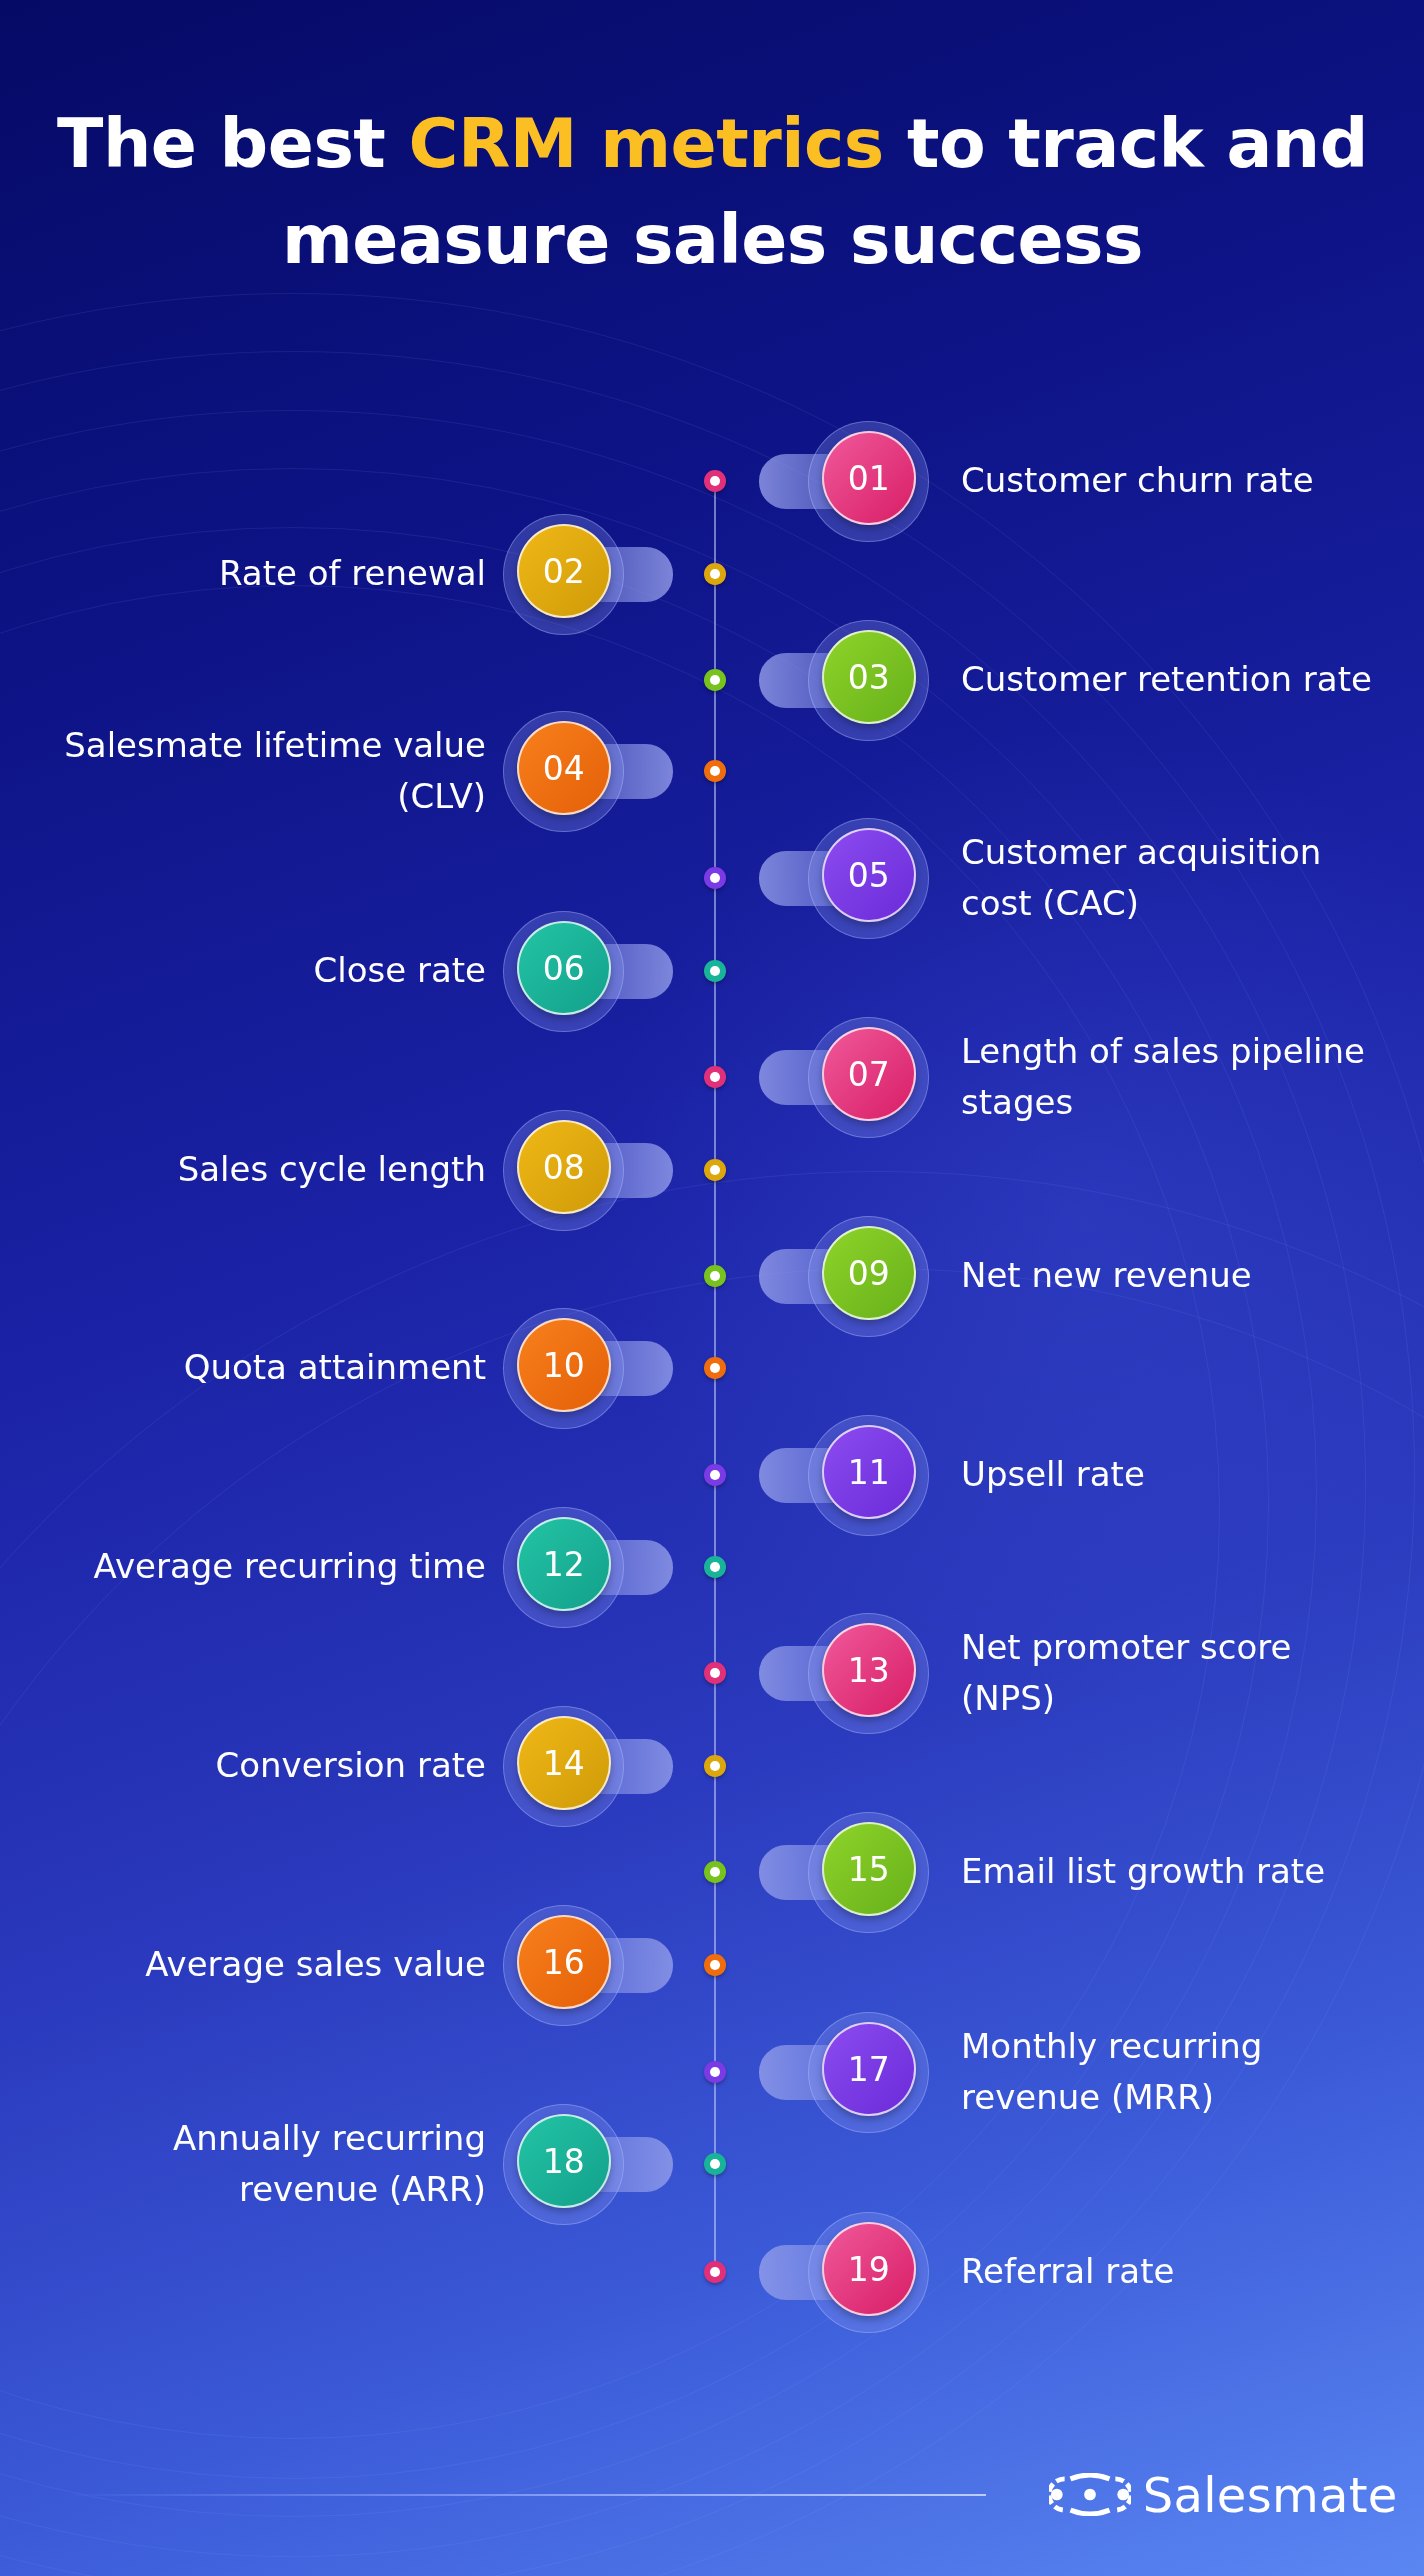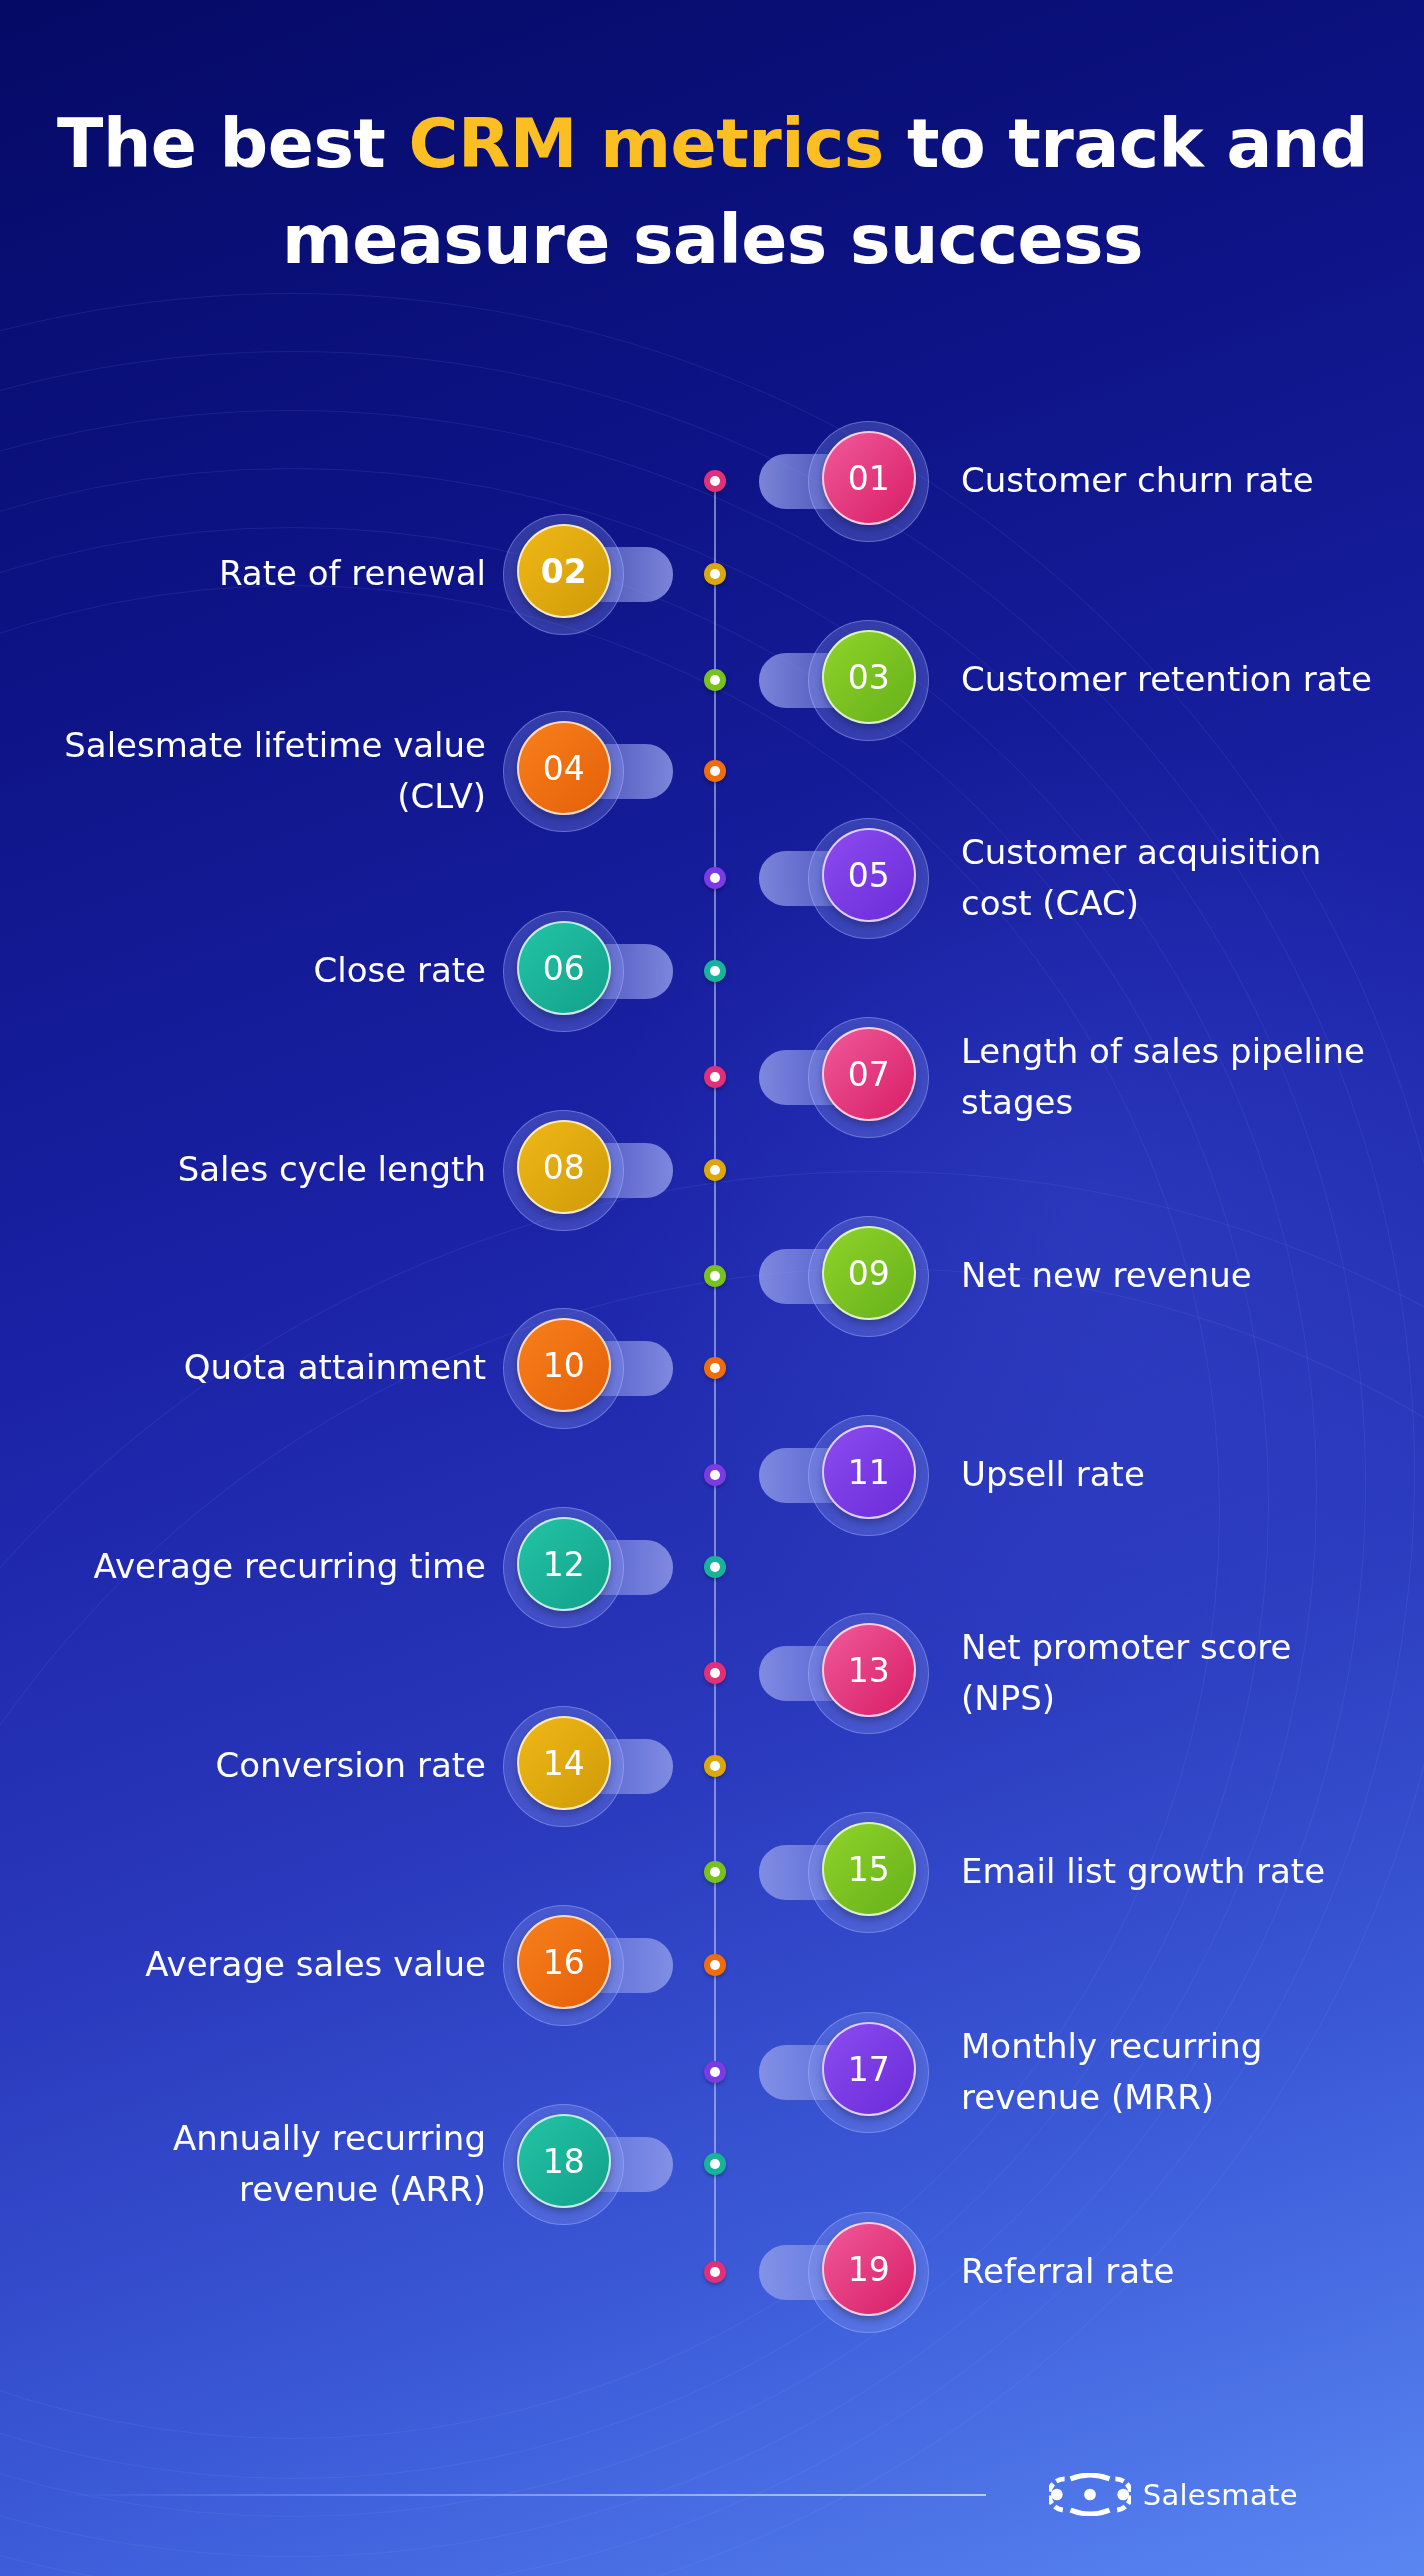--- a/index.html
+++ b/index.html
@@ -73,21 +73,21 @@
   .left .label { left: 33px; width: 453px; top: -51px; height: 101px; justify-content: flex-end; text-align: right; }
 
   .footer-line {
     position: absolute; left: 59px; top: 2494px; width: 927px; height: 2px;
     background: linear-gradient(90deg, rgba(150,170,255,0) 0%, rgba(150,170,255,0.6) 40%, rgba(200,215,255,0.9) 100%);
   }
   .logo {
     position: absolute; left: 1049px; top: 2469px; height: 51px; display: flex; align-items: center; gap: 11.7px;
   }
   .logo-icon { width: 82px; height: 43px; }
-  .logo-text { font-size: 29px; font-weight: normal; color: #fff; letter-spacing: 0.3px; }
+  .logo-text { font-size: 48px; font-weight: normal; color: #fff; letter-spacing: 0.3px; }
 </style>
 </head>
 <body>
 
 <div class="bg-arcs">
   <div class="arc" style="left:-878px; top:293px; width:2342px; height:2342px;"></div>
   <div class="arc" style="left:-829px; top:351px; width:2244px; height:2244px;"></div>
   <div class="arc" style="left:-781px; top:410px; width:2147px; height:2147px;"></div>
   <div class="arc" style="left:-732px; top:468px; width:2049px; height:2049px;"></div>
   <div class="arc" style="left:-683px; top:527px; width:1952px; height:1952px;"></div>
@@ -113,21 +113,21 @@
     </div>
     <div class="label">
         <span>Customer churn rate</span>
       </div>
   </div>
     <div class="dot" style="top: 481px; background: rgb(224, 48, 122);"></div>
     <div class="item left" style="top: 574px;">
     <div class="bubble">
       <div class="tail"></div>
       <div class="halo"></div>
-      <div class="circle" style="background: linear-gradient(135deg, rgb(240, 184, 22) 0%, rgb(207, 154, 8) 100%); font-weight: bold;">02</div>
+      <div class="circle" style="background: linear-gradient(135deg, rgb(240, 184, 22) 0%, rgb(207, 154, 8) 100%);">02</div>
     </div>
     <div class="label">
         <span>Rate of renewal</span>
       </div>
   </div>
     <div class="dot" style="top: 574px; background: rgb(220, 167, 13);"></div>
     <div class="item right" style="top: 680px;">
     <div class="bubble">
       <div class="tail"></div>
       <div class="halo"></div>

